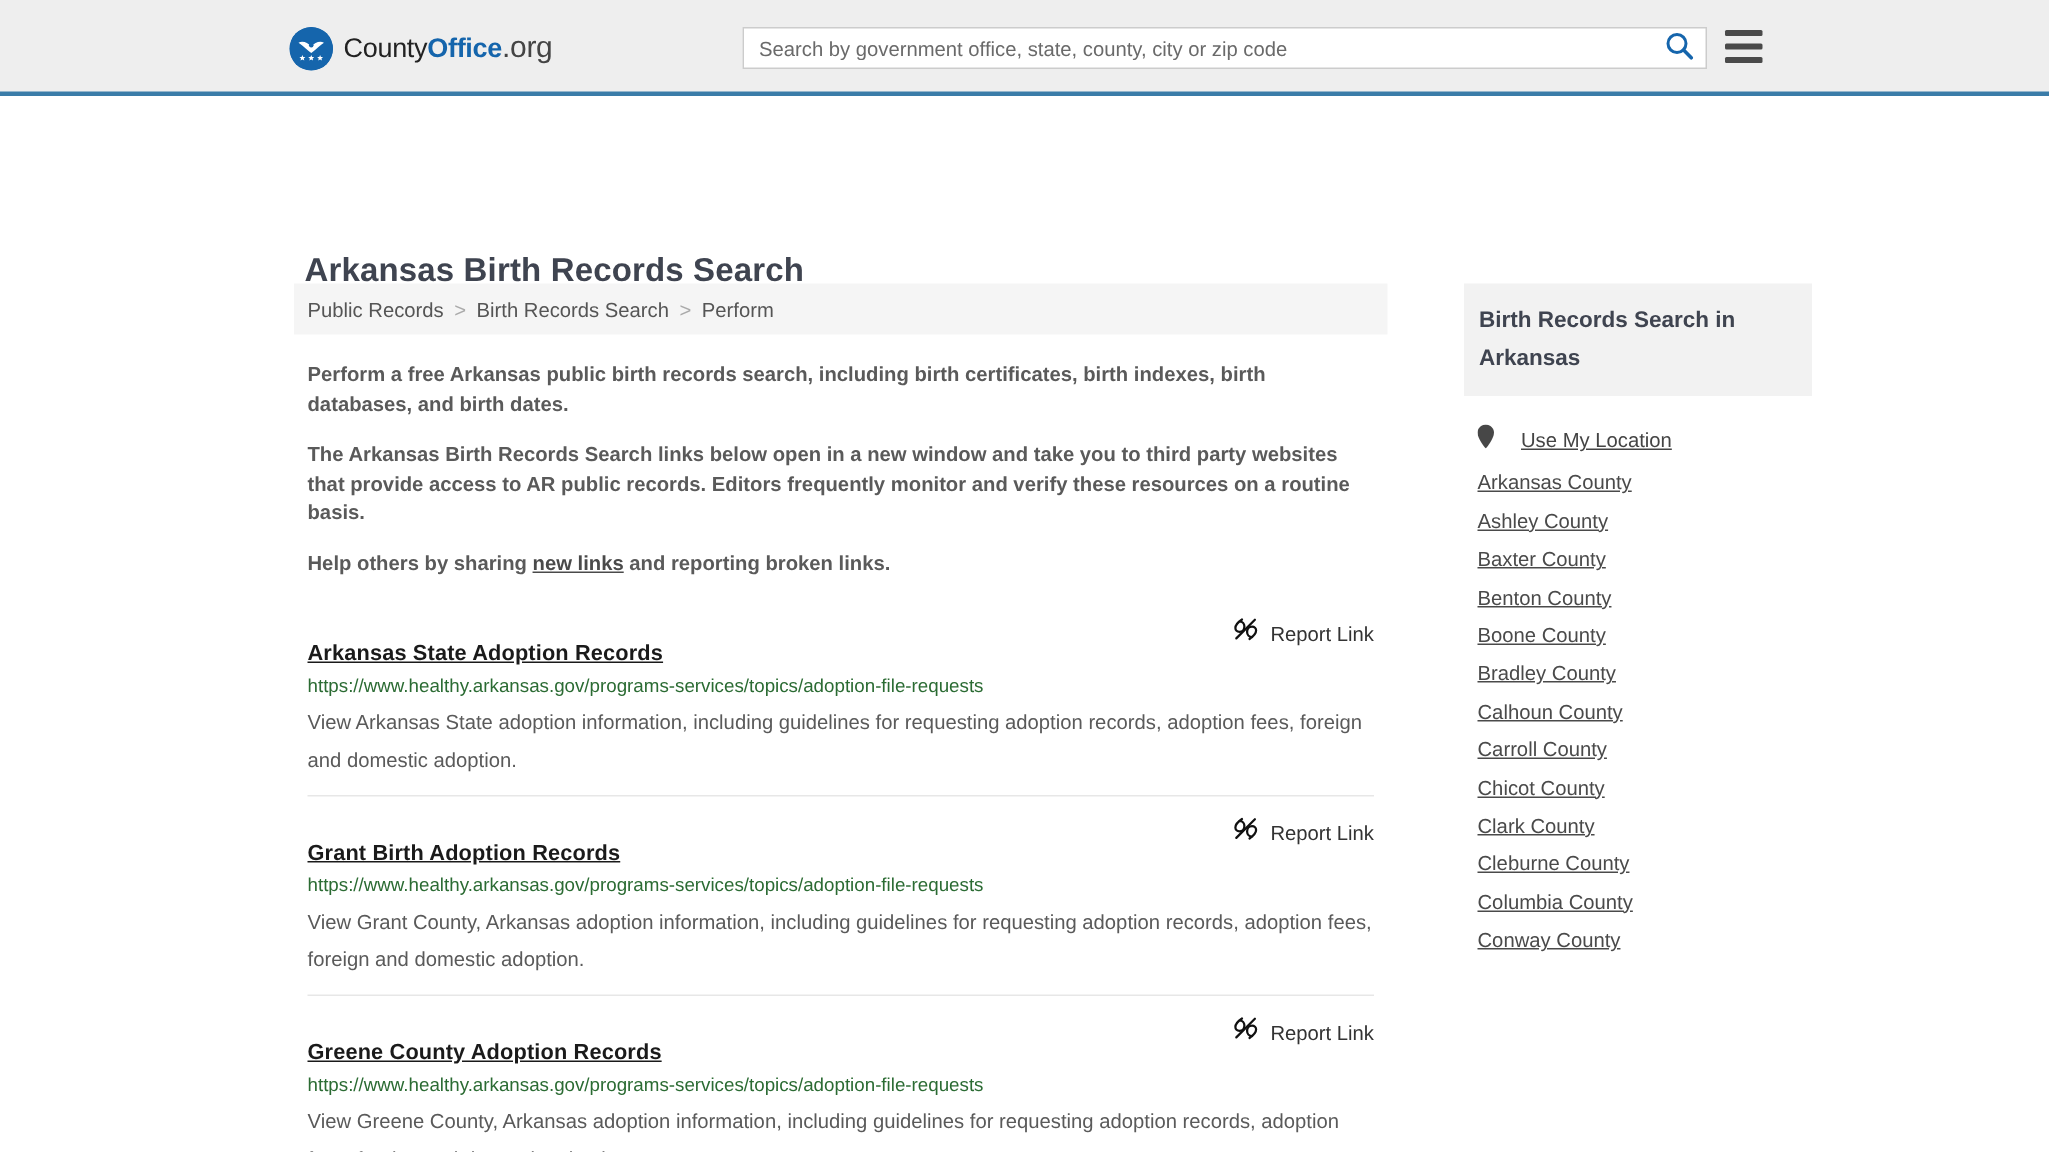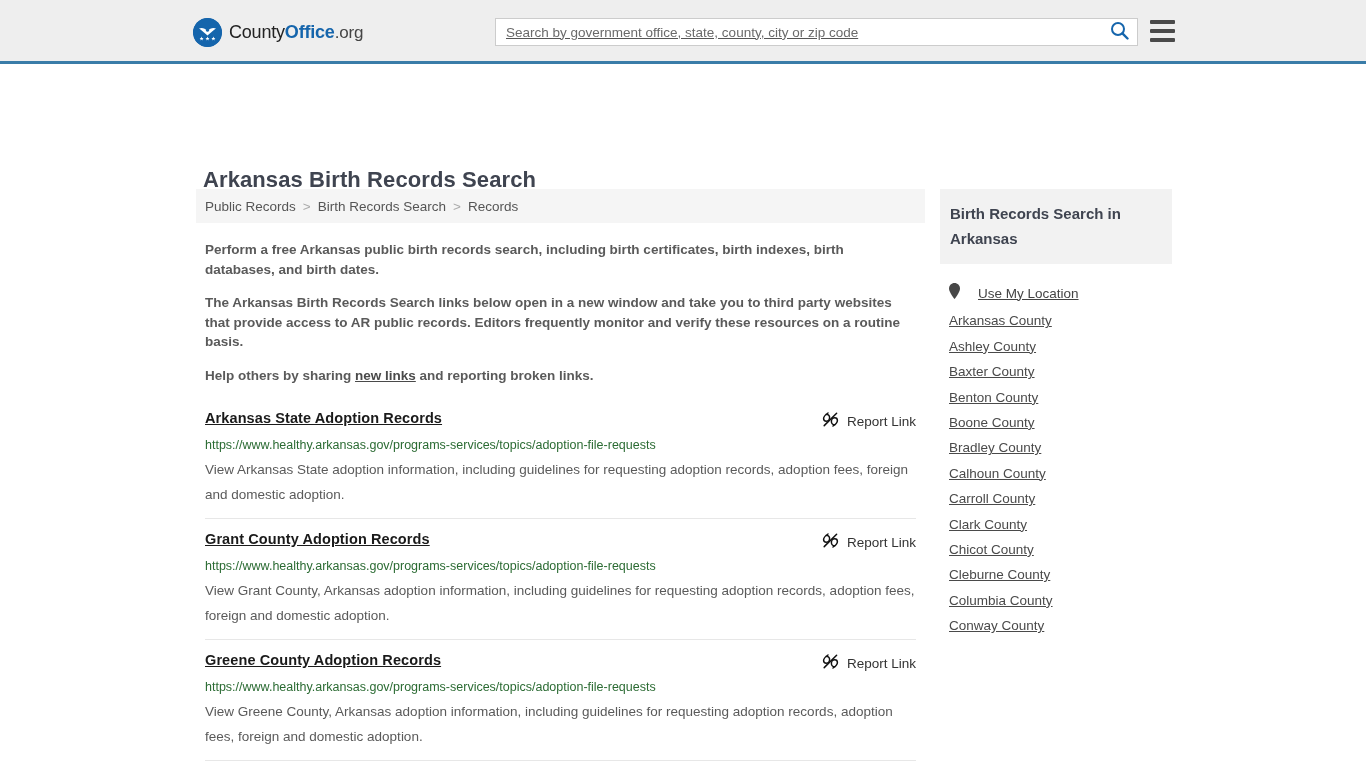--- a/index.html
+++ b/index.html
@@ -36,40 +36,39 @@
     overflow: hidden;
   }
   .logo-mark svg { display: block; }
   .logo-text {
     font-size: 18px;
     letter-spacing: -0.2px;
     color: #222222;
     white-space: nowrap;
   }
   .logo-text .b { color: #1565ac; font-weight: bold; }
-  .logo-text .tld { color: #444444; font-size: 17px; }
+  .logo-text .tld { color: #444444; font-size: 20px; }
 
   .search-wrap {
     position: absolute;
     left: 495px; top: 18px;
     width: 643px; height: 28px;
     background: #ffffff;
     border: 1px solid #cccccc;
     display: flex; align-items: center;
   }
   .search-input {
     flex: 1 1 auto;
     border: 0; outline: 0;
     height: 26px;
     padding: 0 8px 0 10px;
     font-size: 13.5px;
     color: #555555;
     font-family: "Liberation Sans", sans-serif;
     background: transparent;
-    text-decoration: underline;
   }
   .search-input::placeholder { color: #6a6a6a; opacity: 1; }
   .search-btn {
     width: 36px; height: 26px;
     border: 0; background: transparent;
     display: flex; align-items: center; justify-content: center;
     cursor: pointer; padding: 0;
   }
   .hamburger {
     position: absolute;
@@ -143,20 +142,21 @@
     align-items: flex-start;
     justify-content: space-between;
   }
   .result-title {
     font-size: 14.5px;
     font-weight: bold;
     color: #1a1a1a;
     text-decoration: underline;
     cursor: pointer;
     letter-spacing: 0.1px;
+    margin-top: 18px;
   }
   .report-link {
     display: flex; align-items: center;
     gap: 8px;
     cursor: pointer;
     flex: 0 0 auto;
     margin-top: 1px;
   }
   .report-label {
     font-size: 13.5px;
@@ -171,21 +171,21 @@
   .result-desc {
     margin-top: 4px;
     font-size: 13.5px;
     line-height: 25px;
     color: #5a5a5a;
   }
 
   
   .sidebar {
     position: absolute;
-    left: 940px; top: 125px;
+    left: 976px; top: 125px;
     width: 232px;
   }
   .sidebar-head {
     background: #f2f2f2;
     padding: 12px 10px 13px 10px;
     font-size: 15px;
     font-weight: bold;
     color: #3f4450;
     line-height: 25px;
   }
@@ -255,21 +255,21 @@
 
   <h1 class="page-title">Arkansas Birth Records Search</h1>
 
   <div class="content-col">
 
     <div class="breadcrumb">
       <a>Public Records</a>
       <span class="sep">&gt;</span>
       <a>Birth Records Search</a>
       <span class="sep">&gt;</span>
-      <span class="current">Records</span>
+      <span class="current">Perform</span>
     </div>
 
     <div class="intro">
       <p>Perform a free Arkansas public birth records search, including birth certificates, birth indexes, birth databases, and birth dates.</p>
       <p>The Arkansas Birth Records Search links below open in a new window and take you to third party websites that provide access to AR public records. Editors frequently monitor and verify these resources on a routine basis.</p>
       <p><span>Help others by sharing </span><a>new links</a><span> and reporting broken links.</span></p>
     </div>
 
     <div class="results">
 
@@ -286,21 +286,21 @@
             </span>
             <span class="report-label">Report Link</span>
           </span>
         </div>
         <div class="result-url">https://www.healthy.arkansas.gov/programs-services/topics/adoption-file-requests</div>
         <div class="result-desc">View Arkansas State adoption information, including guidelines for requesting adoption records, adoption fees, foreign and domestic adoption.</div>
       </div>
 
       <div class="result">
         <div class="result-head">
-          <a class="result-title">Grant County Adoption Records</a>
+          <a class="result-title">Grant Birth Adoption Records</a>
           <span class="report-link">
             <span>
               <svg width="17" height="17" viewBox="0 0 17 17" aria-hidden="true">
                 <path d="M4.2 3.2 C6.4 3.2 7.6 5.0 7.6 6.6 C7.6 8.5 6.2 10.2 4.3 10.2 C2.7 10.2 1.6 9.0 1.6 7.6 C1.6 5.6 3.6 3.6 6.0 2.0" fill="none" stroke="#111111" stroke-width="1.5" stroke-linecap="round"></path>
                 <path d="M12.8 13.8 C10.6 13.8 9.4 12.0 9.4 10.4 C9.4 8.5 10.8 6.8 12.7 6.8 C14.3 6.8 15.4 8.0 15.4 9.4 C15.4 11.4 13.4 13.4 11.0 15.0" fill="none" stroke="#111111" stroke-width="1.5" stroke-linecap="round"></path>
                 <line x1="2.2" y1="14.6" x2="14.6" y2="2.2" stroke="#111111" stroke-width="1.5" stroke-linecap="round"></line>
               </svg>
             </span>
             <span class="report-label">Report Link</span>
           </span>
@@ -378,24 +378,24 @@
       <li>
           <a>Bradley County</a>
         </li>
       <li>
           <a>Calhoun County</a>
         </li>
       <li>
           <a>Carroll County</a>
         </li>
       <li>
+          <a>Chicot County</a>
+        </li>
+      <li>
           <a>Clark County</a>
-        </li>
-      <li>
-          <a>Chicot County</a>
         </li>
       <li>
           <a>Cleburne County</a>
         </li>
       <li>
           <a>Columbia County</a>
         </li>
       <li>
           <a>Conway County</a>
         </li>

